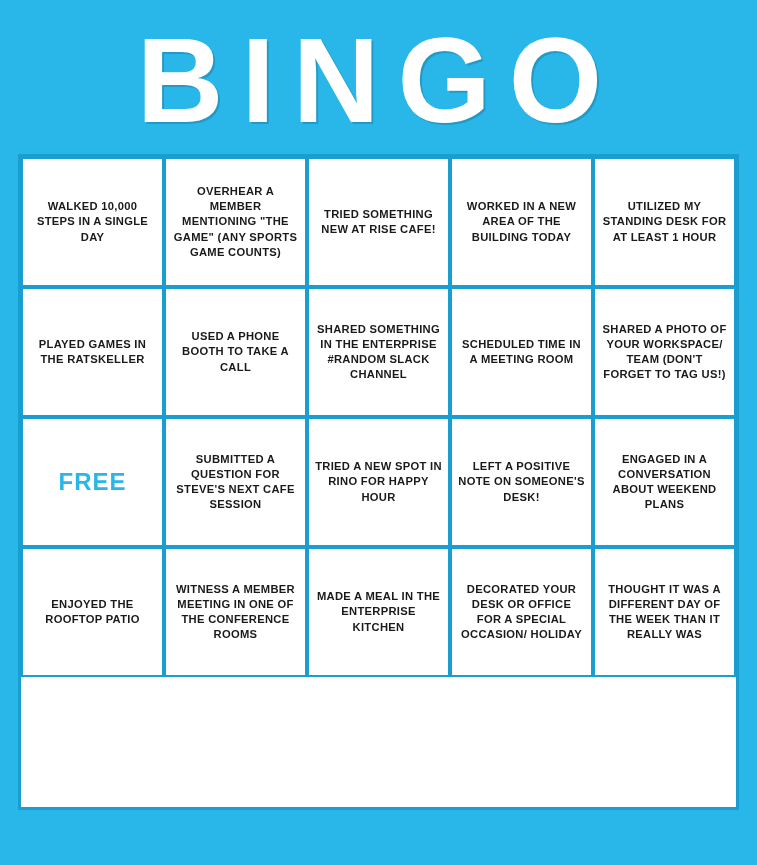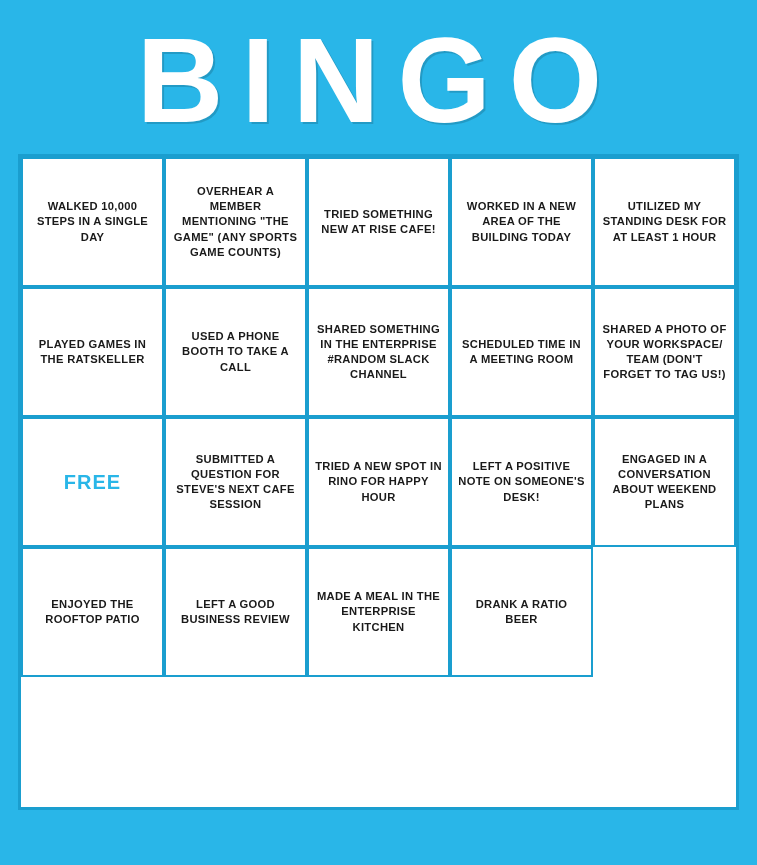--- a/index.html
+++ b/index.html
@@ -69,21 +69,21 @@
       line-height: 1.35;
       letter-spacing: 0.3px;
     }
 
     .bingo-cell.free {
       background: white;
     }
 
     .bingo-cell.free .bingo-cell-text {
       color: #29b6e8;
-      font-size: 20px;
+      font-size: 24px;
       font-weight: 900;
       letter-spacing: 1px;
     }
   </style>
 </head>
 <body>
 
 <div class="bingo-card">
   <div class="bingo-title">
     <span>BINGO</span>
@@ -131,22 +131,25 @@
       <div class="bingo-cell">
         <span class="bingo-cell-text">LEFT A POSITIVE NOTE ON SOMEONE'S DESK!</span>
       </div>
       <div class="bingo-cell">
         <span class="bingo-cell-text">ENGAGED IN A CONVERSATION ABOUT WEEKEND PLANS</span>
       </div>
       <div class="bingo-cell">
         <span class="bingo-cell-text">ENJOYED THE ROOFTOP PATIO</span>
       </div>
       <div class="bingo-cell">
-        <span class="bingo-cell-text">LEFT A GOOD BUSINESS REVIEW</span>
+        <span class="bingo-cell-text">WITNESS A MEMBER MEETING IN ONE OF THE CONFERENCE ROOMS</span>
       </div>
       <div class="bingo-cell">
         <span class="bingo-cell-text">MADE A MEAL IN THE ENTERPRISE KITCHEN</span>
       </div>
       <div class="bingo-cell">
-        <span class="bingo-cell-text">DRANK A RATIO BEER</span>
+        <span class="bingo-cell-text">DECORATED YOUR DESK OR OFFICE FOR A SPECIAL OCCASION/ HOLIDAY</span>
+      </div>
+      <div class="bingo-cell">
+        <span class="bingo-cell-text">THOUGHT IT WAS A DIFFERENT DAY OF THE WEEK THAN IT REALLY WAS</span>
       </div>
     </div>
 </div>
 
 </body></html>

